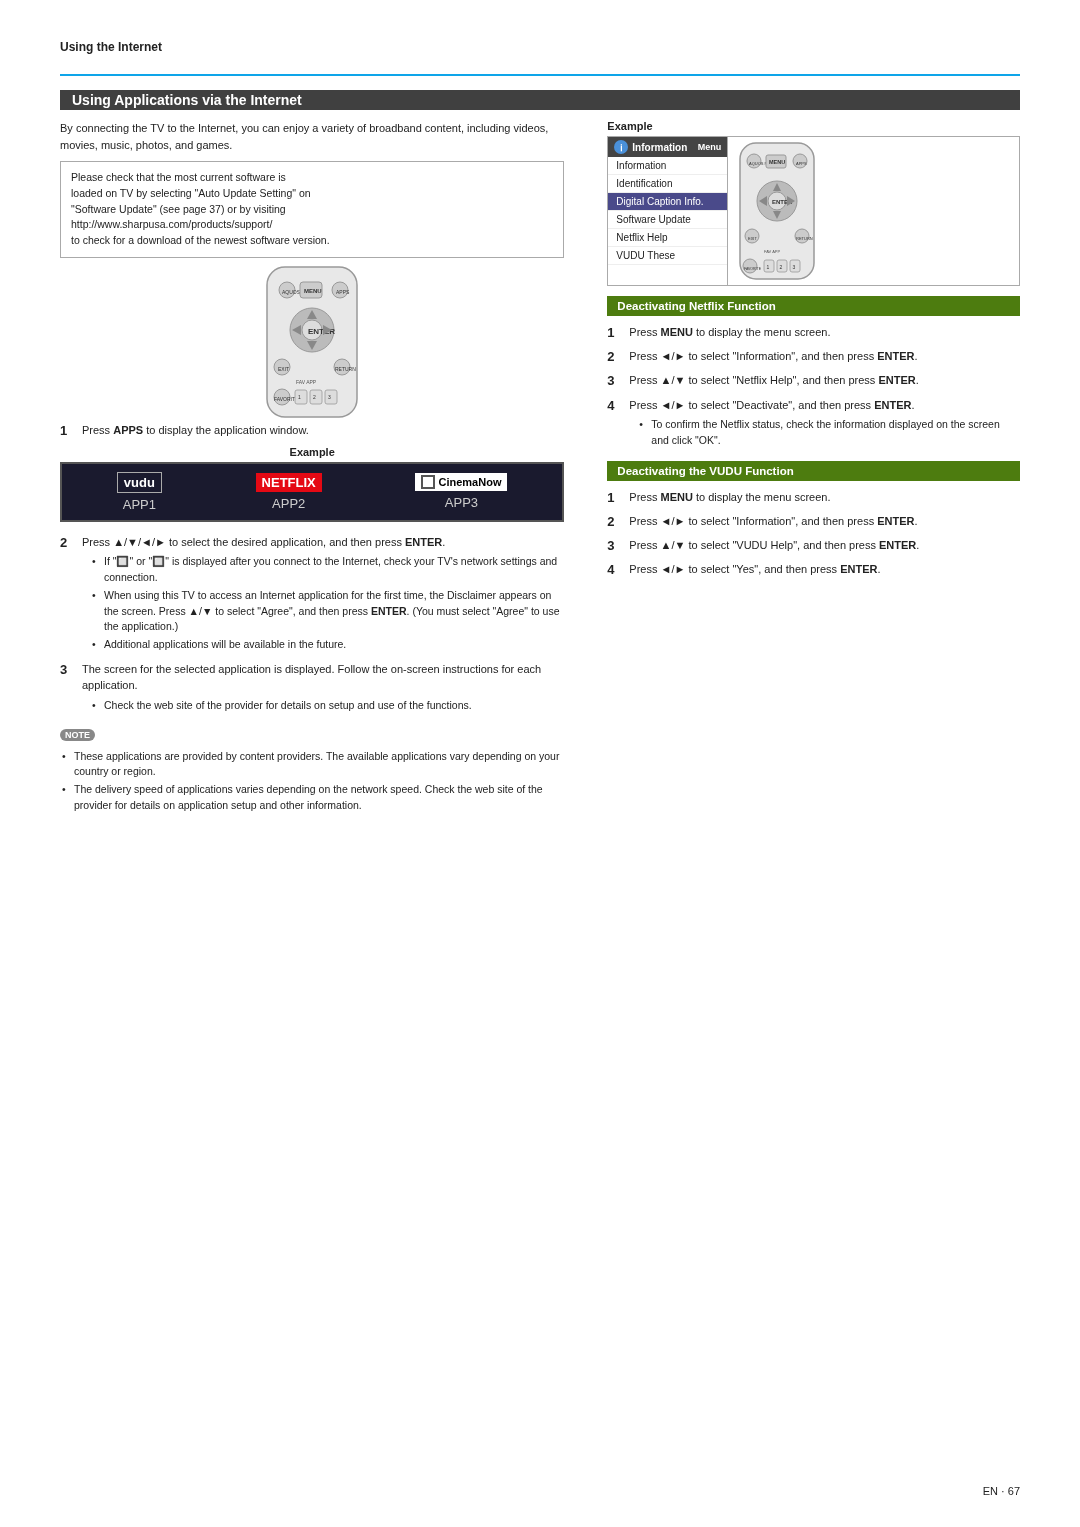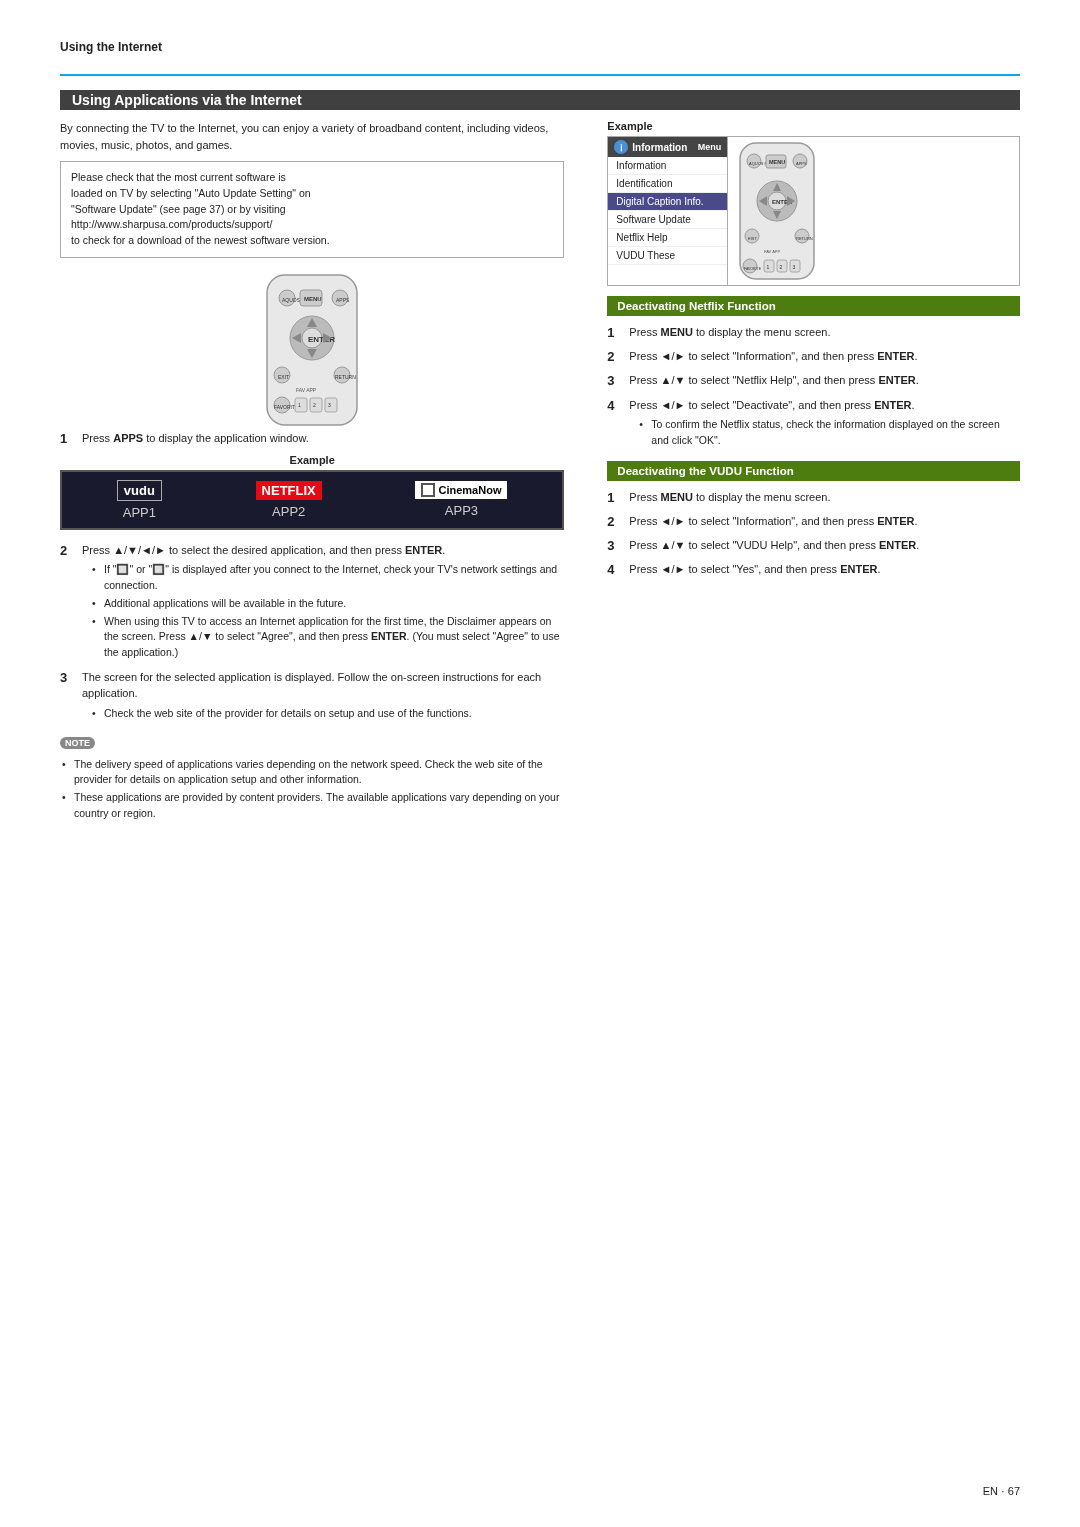--- a/index.html
+++ b/index.html
@@ -38,21 +38,21 @@
     .body-text {
       font-size: 11px;
       line-height: 1.5;
       margin-bottom: 8px;
     }
     .note-box {
       border: 1px solid #aaa;
       padding: 8px 10px;
       font-size: 10.5px;
       line-height: 1.5;
-      margin-bottom: 12px;
+      margin-bottom: 4px;
       background: #fff;
     }
     .step-item {
       display: flex;
       align-items: flex-start;
       margin-bottom: 6px;
       font-size: 11px;
       line-height: 1.5;
     }
     .step-num {
@@ -276,41 +276,41 @@
         <span class="app-label">APP3</span>
       </div>
     </div>
 
     <div class="step-item">
       <span class="step-num">2</span>
       <div class="step-content">
         Press ▲/▼/◄/► to select the desired application, and then press <b>ENTER</b>.
         <ul class="bullet-list">
           <li>If "🔲" or "🔲" is displayed after you connect to the Internet, check your TV's network settings and connection.</li>
+          <li>When using this TV to access an Internet application for the first time, the Disclaimer appears on the screen. Press ▲/▼ to select "Agree", and then press <b>ENTER</b>. (You must select "Agree" to use the application.)</li>
           <li>Additional applications will be available in the future.</li>
-          <li>When using this TV to access an Internet application for the first time, the Disclaimer appears on the screen. Press ▲/▼ to select "Agree", and then press <b>ENTER</b>. (You must select "Agree" to use the application.)</li>
         </ul>
       </div>
     </div>
 
     <div class="step-item">
       <span class="step-num">3</span>
       <div class="step-content">
         The screen for the selected application is displayed. Follow the on-screen instructions for each application.
         <ul class="bullet-list">
           <li>Check the web site of the provider for details on setup and use of the functions.</li>
         </ul>
       </div>
     </div>
 
     <div class="note-section">
       <span class="note-label">NOTE</span>
       <ul class="bullet-list" style="padding-left:2px;">
+        <li>These applications are provided by content providers. The available applications vary depending on your country or region.</li>
         <li>The delivery speed of applications varies depending on the network speed. Check the web site of the provider for details on application setup and other information.</li>
-        <li>These applications are provided by content providers. The available applications vary depending on your country or region.</li>
       </ul>
     </div>
   </div>
 
   <div class="right-col">
 
     <div class="example-section">
       <div class="example-label-right">Example</div>
       <div class="menu-diagram">
         <div class="menu-list">

